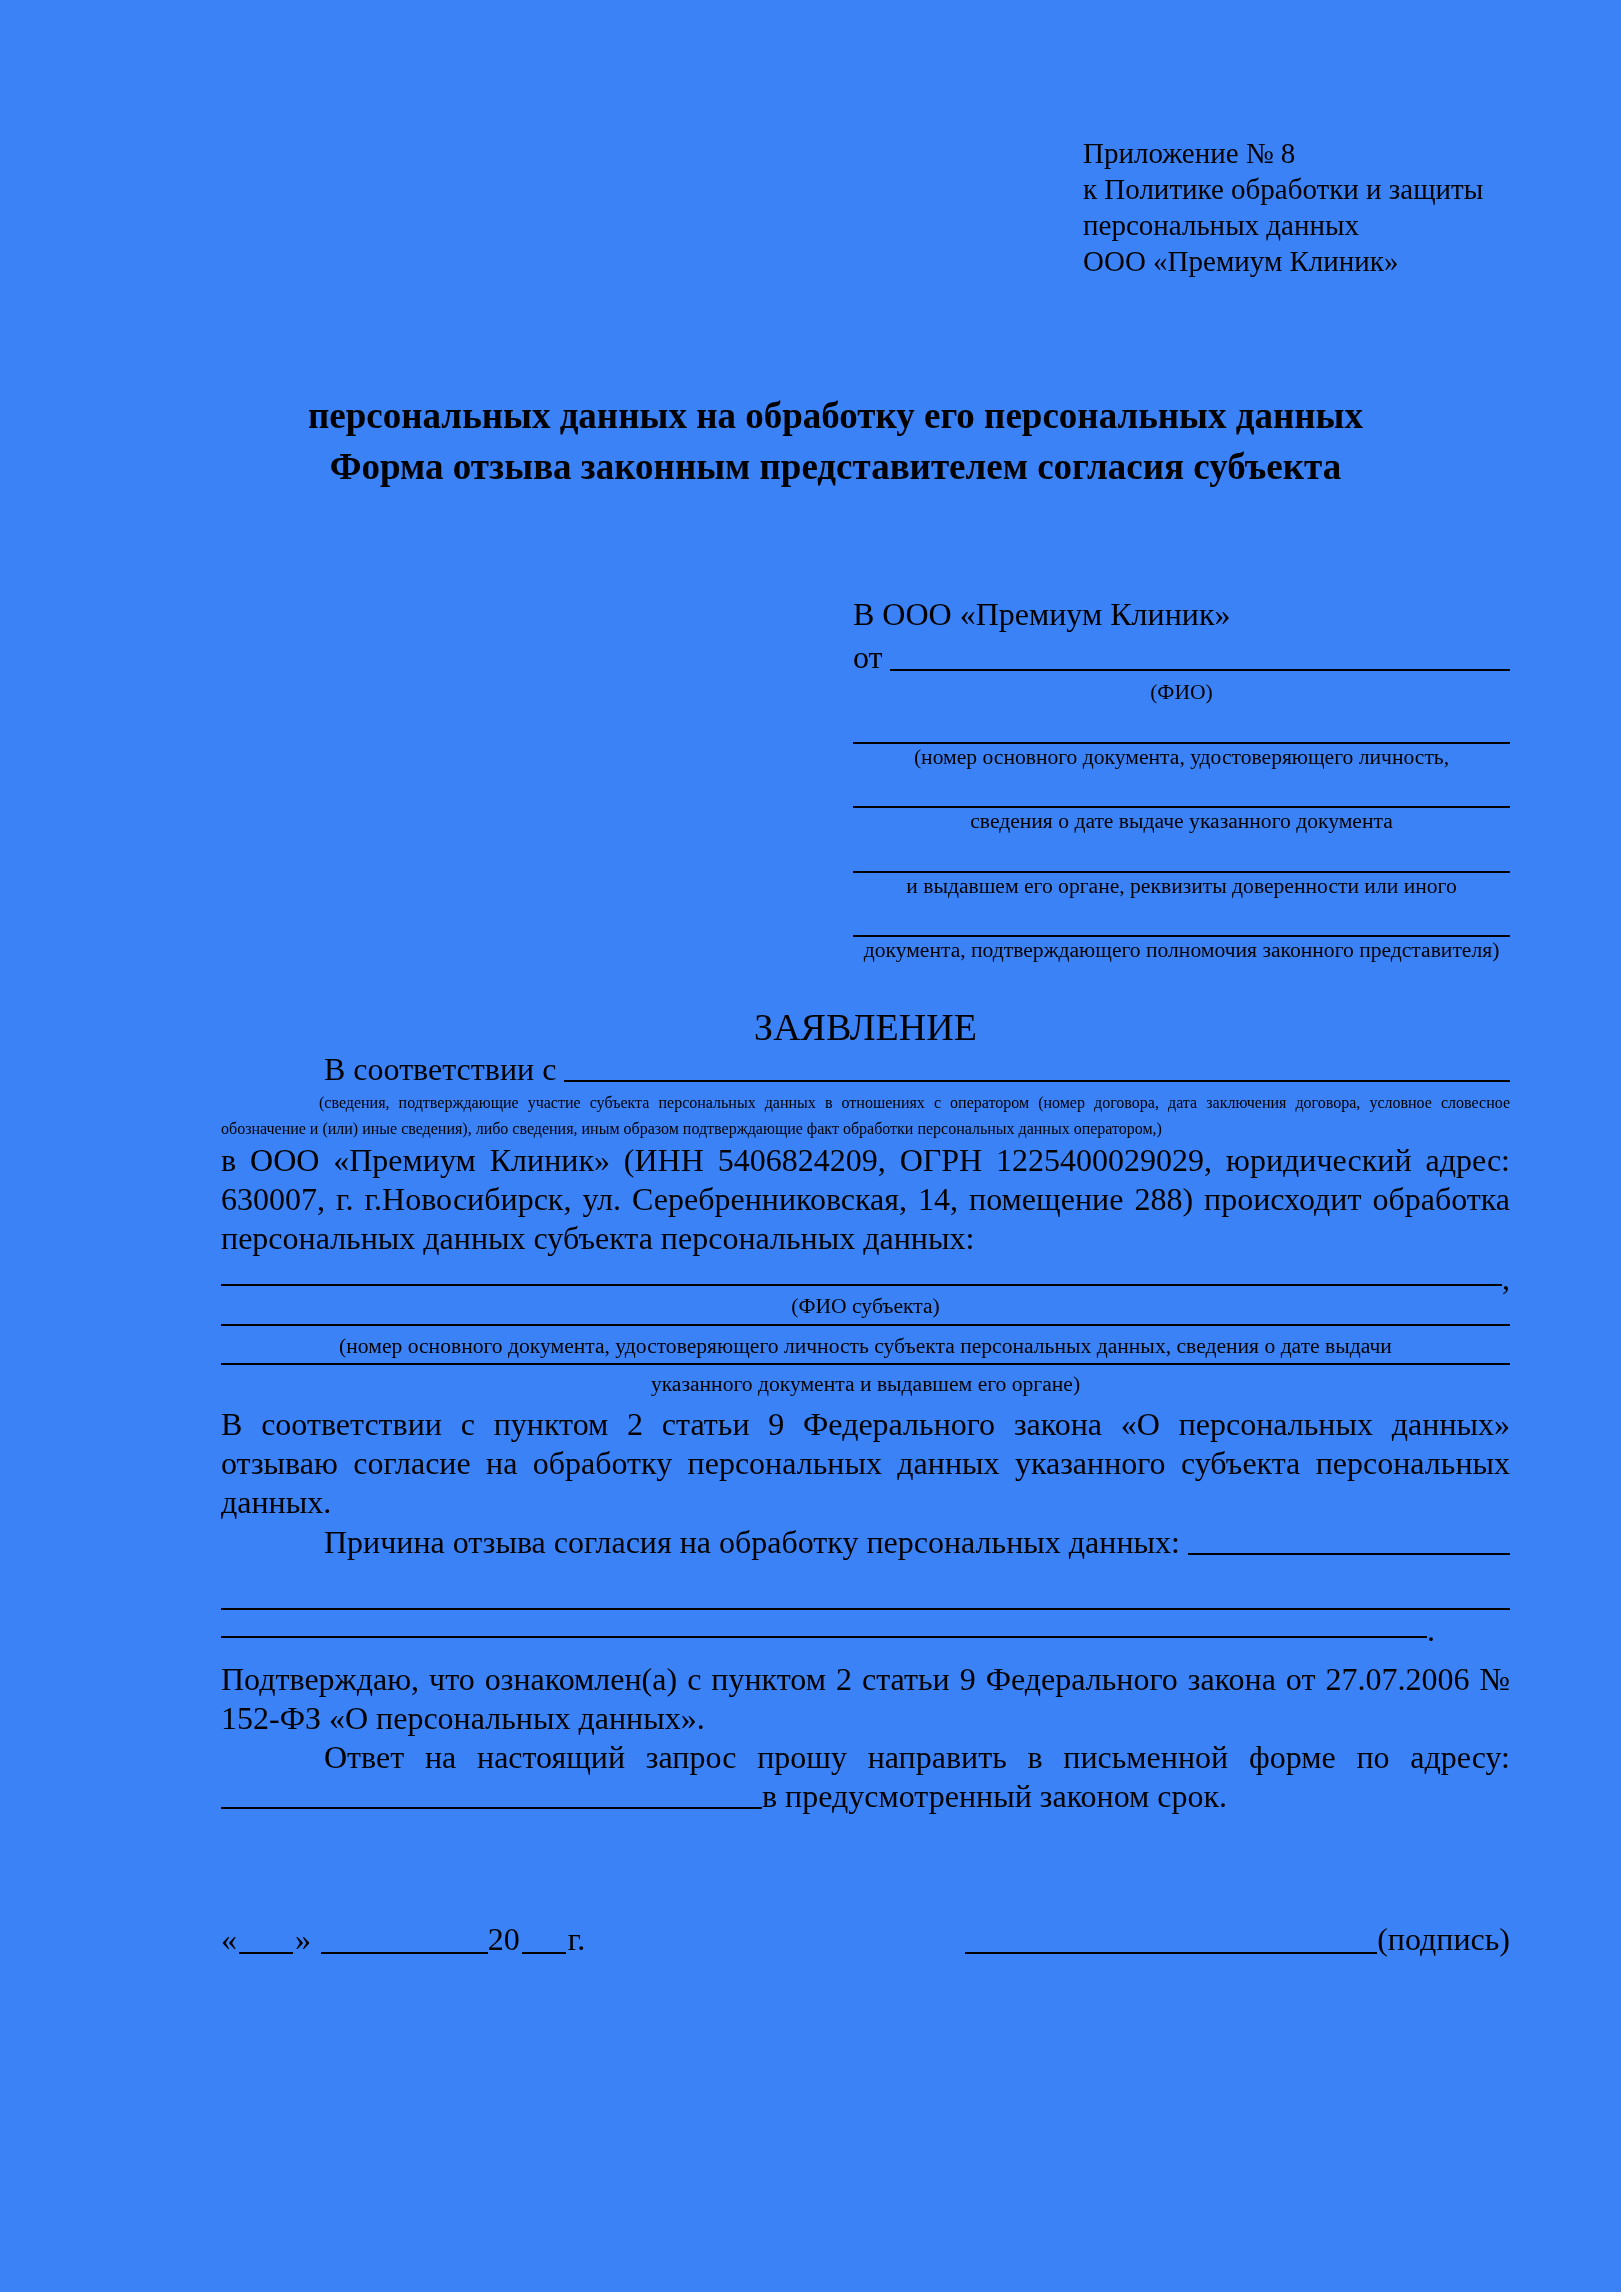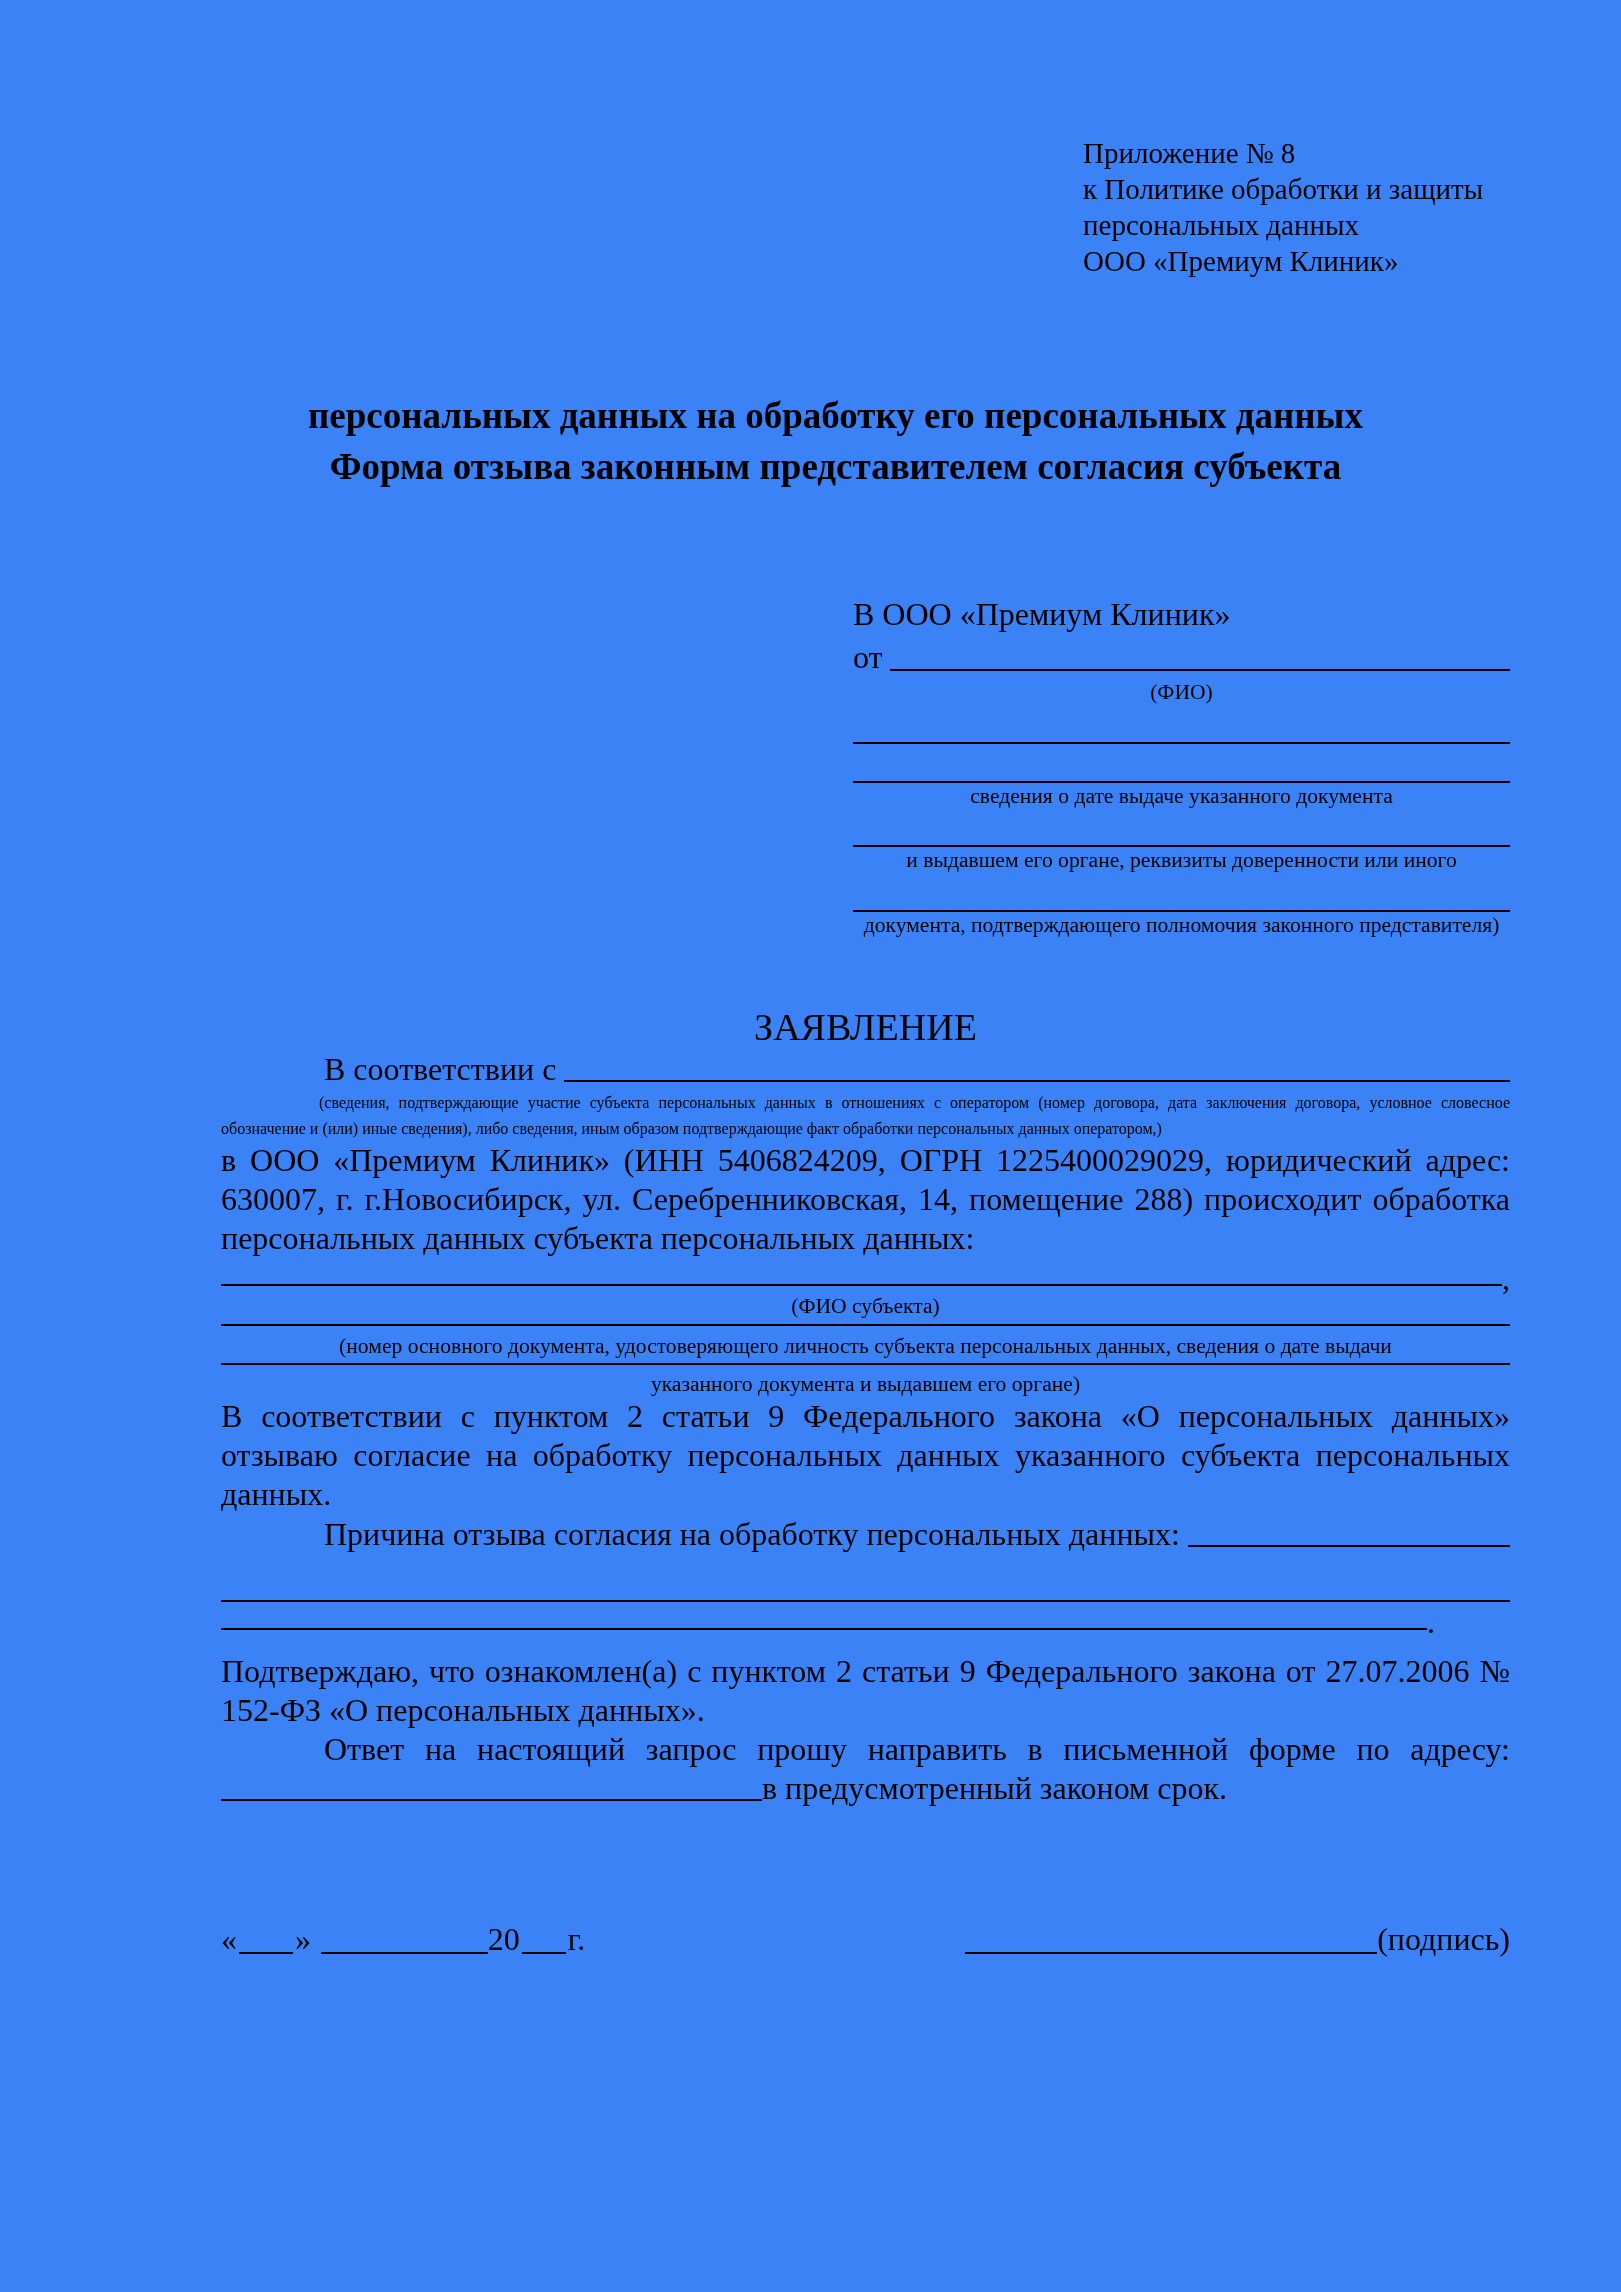--- a/index.html
+++ b/index.html
@@ -52,21 +52,21 @@
   .row-intro { line-height:41px; }
   .lbl-indent { padding-left:103px; white-space:nowrap; }
   .note {
     font-size:16px; line-height:25.5px;
     text-align:justify; text-indent:98px;
   }
   .para { text-align:justify; line-height:39px; }
   .rule-row { display:flex; align-items:flex-end; line-height:29px; }
   .rule-row .fill { margin:0 0 6.9px 0; }
   .mt6 { margin-top:5.9px; } .mt4 { margin-top:3.9px; }
-  .mt2 { margin-top:0; } .mt8 { margin-top:15px; }
+  .mt2 { margin-top:8px; } .mt8 { margin-top:15px; }
   .row-reason { line-height:41px; }
   .rule-solo { border-bottom:2.9px solid #000; margin-top:45px; }
   .rule-part { width:calc(100% - 83px); border-bottom:2.9px solid #000; margin-bottom:6.9px; }
   .para-line {
     text-indent:103px; line-height:39px;
     text-align:justify; text-align-last:justify;
   }
   .row-resp2 { line-height:39px; }
   .fill-resp { width:541px; flex:0 0 auto; border-bottom:2.9px solid #000; margin-bottom:6.9px; }
 
@@ -102,20 +102,21 @@
 
   <div class="addr">
     <div class="addr-to">В ООО «Премиум Клиник»</div>
     <div class="row addr-from">
       <span>от</span>
       <span class="fill"></span>
     </div>
     <div class="cap">(ФИО)</div>
 
     <div class="addr-rule"></div>
+    <div class="cap">(номер основного документа, удостоверяющего личность,</div>
 
     <div class="addr-rule"></div>
     <div class="cap">сведения о дате выдаче указанного документа</div>
 
     <div class="addr-rule"></div>
     <div class="cap">и выдавшем его органе, реквизиты доверенности или иного</div>
 
     <div class="addr-rule"></div>
     <div class="cap">документа, подтверждающего полномочия законного представителя)</div>
   </div>

